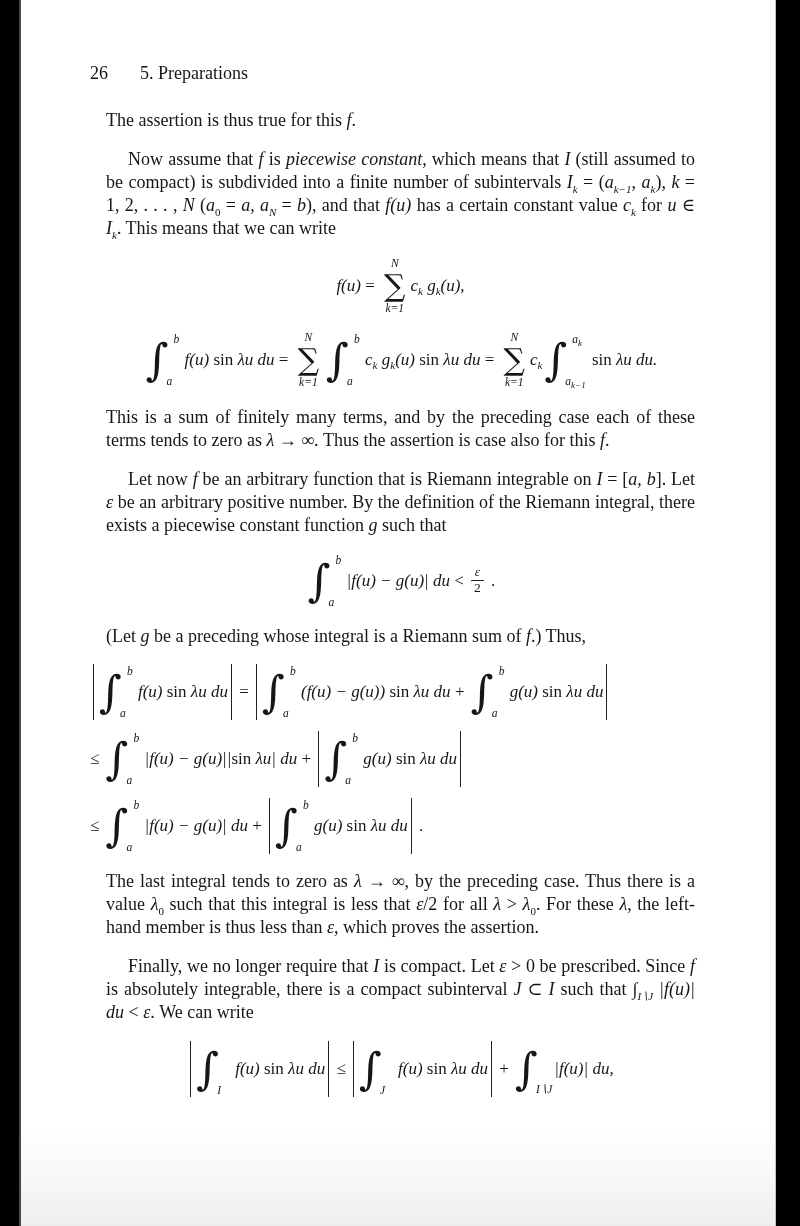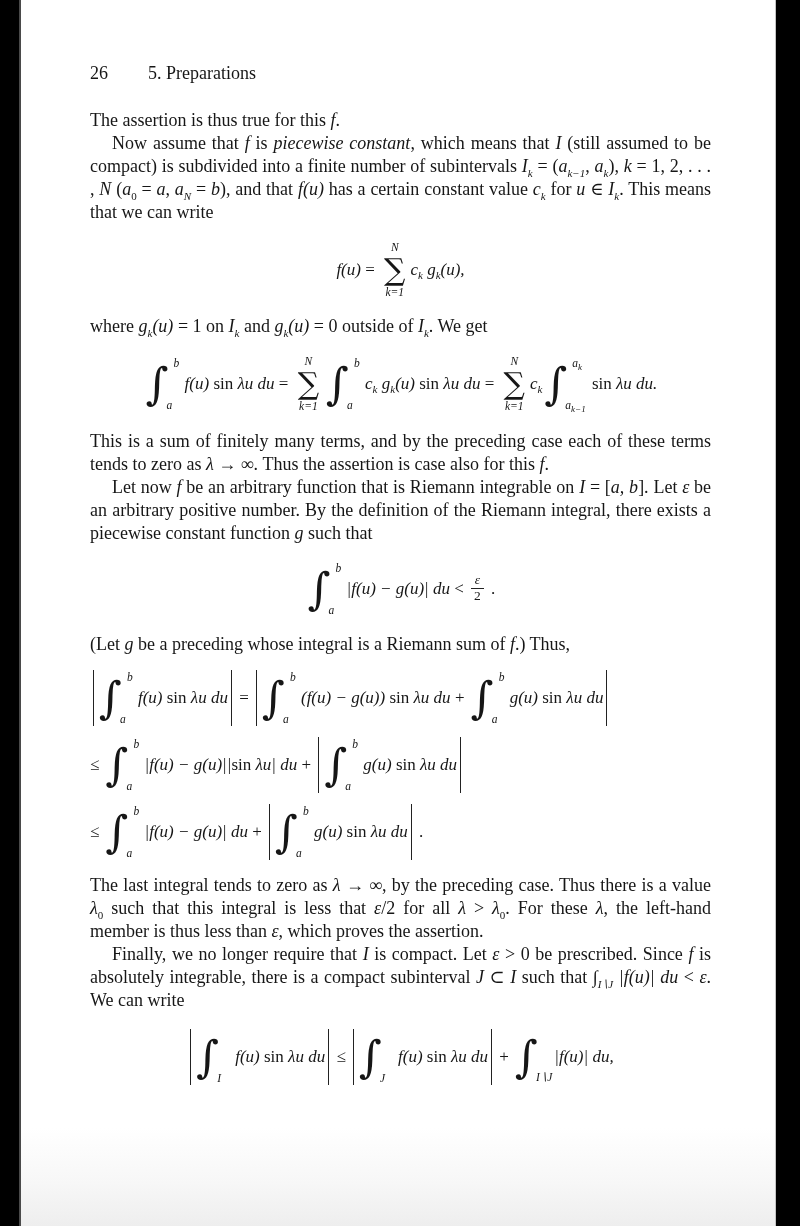--- a/index.html
+++ b/index.html
@@ -9,22 +9,22 @@
     margin-left:19px;
     width:757px;height:1226px;
     box-sizing:border-box;
     background:linear-gradient(180deg,#ffffff 0%,#ffffff 92%,#f8f8f8 96%,#eeeeee 100%);
     border-left:2px solid #4a4a4a;
     border-right:1px solid #c4c4c4;
     padding:62px 64px 0 69px;
     font-family:"Liberation Serif","DejaVu Serif",serif;
     color:#161616;
   }
-  .pagehead{display:flex;gap:40px;font-size:18px;line-height:23px;margin-bottom:24px;}
-  .para{font-size:18px;line-height:23px;text-align:justify;margin:0;}
+  .pagehead{display:flex;gap:32px;font-size:18px;line-height:23px;margin-bottom:24px;}
+  .para{font-size:18px;line-height:23px;text-align:justify;margin:16px;}
   .para .it{font-style:italic;}
   .para sub{font-size:11px;line-height:0;}
   .ind{text-indent:22px;}
 
   .eq{display:flex;justify-content:center;align-items:center;flex-wrap:nowrap;
       font-size:17px;margin:17px 0;}
   .eq-left{justify-content:flex-start;}
   .l1{margin-left:5px;}
   .l2{margin-left:140px;}
   .eqblock{margin:14px 0;}
@@ -70,21 +70,20 @@
       <span class="msum">
         <span class="lim shi">N</span>
         <span class="sg">∑</span>
         <span class="lim slo">k=1</span>
       </span>
       <span class="mi">c<sub class="msub">k</sub></span>
       <span class="mi"> g<sub class="msub">k</sub></span>
       <span class="mi">(u),</span>
     </div>
 
-  <p class="para"><span>where </span><span class="it">g</span><sub class="it">k</sub><span class="it">(u)</span><span> = 1 on </span><span class="it">I</span><sub class="it">k</sub><span> and </span><span class="it">g</span><sub class="it">k</sub><span class="it">(u)</span><span> = 0 outside of </span><span class="it">I</span><sub class="it">k</sub><span>. We get</span></p>
 
   <div class="eq">
       <span class="mint">
         <span class="ig">∫</span>
         <span class="ilims">
           <span class="lim ihi">b</span>
           <span class="lim ilo">a</span>
         </span>
       </span>
       <span class="mi">f(u)</span>

